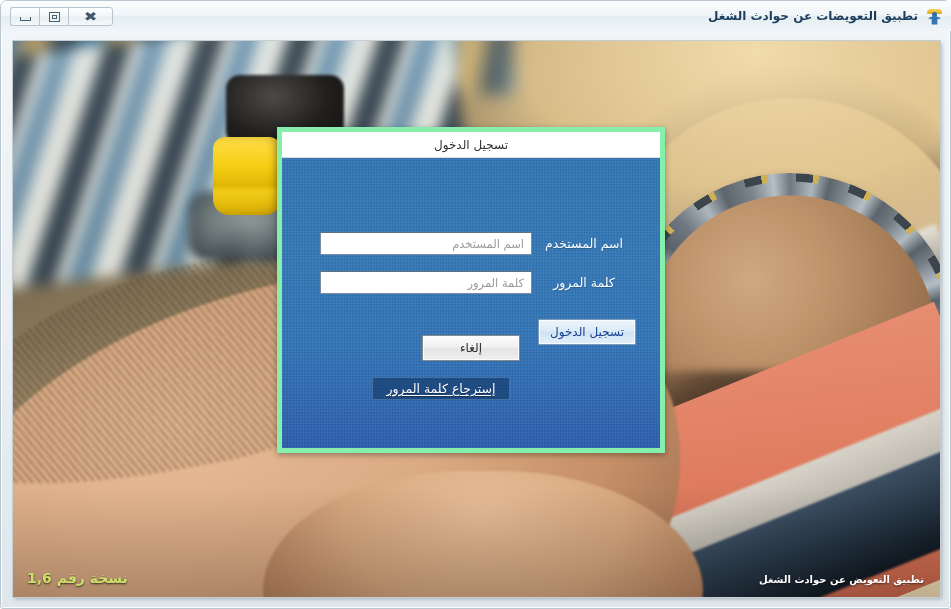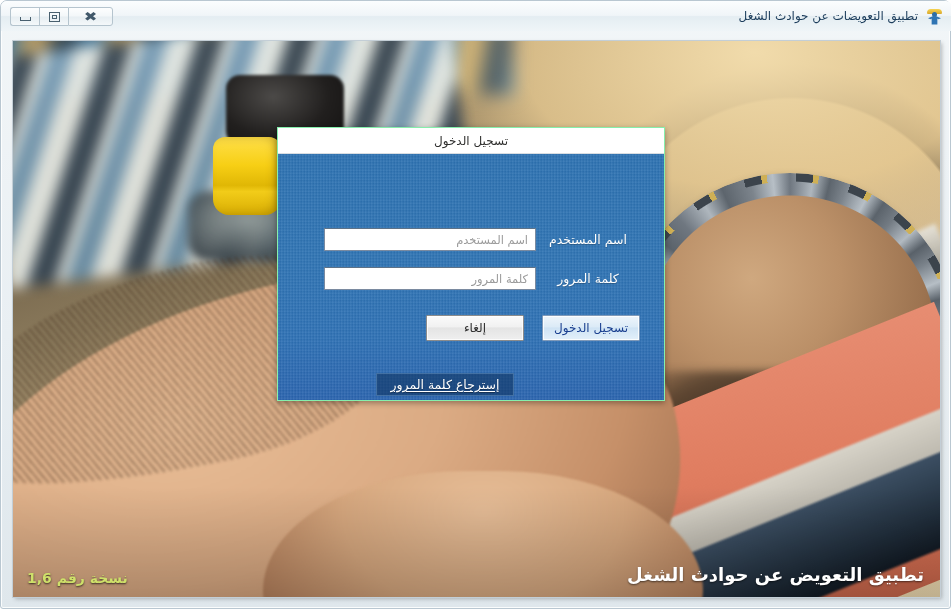--- a/index.html
+++ b/index.html
@@ -76,21 +76,21 @@
   .app-icon .body {
     position: absolute;
     left: 2px; top: 8px;
     width: 13px; height: 9px;
     background: #2f74b3;
     clip-path: polygon(50% 0%, 100% 30%, 80% 42%, 72% 34%, 72% 100%, 28% 100%, 28% 34%, 20% 42%, 0% 30%);
   }
 
   .title-text {
     font-size: 12px;
-    font-weight: normal;
+    font-weight: bold;
     color: #1c3d5c;
     white-space: nowrap;
     letter-spacing: 0px;
   }
 
   .win-buttons {
     position: absolute;
     left: 9px;
     top: 6px;
     display: flex;
@@ -354,23 +354,23 @@
     width: 927px; height: 120px;
     background: linear-gradient(to bottom, rgba(0,0,0,0) 0%, rgba(0,0,0,0.10) 45%, rgba(0,0,0,0.22) 100%);
   }
 
   
   .login-panel {
     position: absolute;
     left: 264px;
     top: 86px;
     width: 388px;
-    height: 274px;
-    box-sizing: border-box;
-    border: 1px solid #86efac;
+    height: 326px;
+    box-sizing: border-box;
+    border: 5px solid #86efac;
     background: #2f74b3;
     box-shadow: 0 2px 6px rgba(0,0,0,0.35);
     overflow: hidden;
   }
 
   .panel-header {
     height: 25px;
     background: #ffffff;
     display: flex;
     align-items: center;
@@ -459,20 +459,21 @@
     border: 1px solid #7f99b8;
     background: linear-gradient(to bottom, #eef5fb 0%, #dcebf7 45%, #cfe3f4 50%, #e3f0fa 100%);
     color: #1a3f8f;
     box-shadow: inset 0 0 0 1px rgba(255,255,255,0.8);
   }
   .btn-cancel {
     border: 1px solid #8b8b8b;
     background: linear-gradient(to bottom, #fbfbfb 0%, #f1f1f1 45%, #e4e4e4 50%, #efefef 100%);
     color: #2d2d2d;
     box-shadow: inset 0 0 0 1px rgba(255,255,255,0.75);
+    margin-top: 16px;
   }
 
   
   .link-btn {
     position: absolute;
     background: rgba(16,52,96,0.58);
     border: 1px solid rgba(110,160,205,0.45);
     color: #ffffff;
     font-size: 12.5px;
     text-decoration: underline;
@@ -506,21 +507,21 @@
     font-size: 14px;
     font-weight: bold;
     color: #cfe06a;
     text-shadow: 0 1px 2px rgba(0,0,0,0.7);
     direction: rtl;
   }
   .footer-appname {
     position: absolute;
     right: 16px;
     bottom: 12px;
-    font-size: 18px;
+    font-size: 10px;
     font-weight: bold;
     color: #ffffff;
     text-shadow: 0 1px 2px rgba(0,0,0,0.55);
     direction: rtl;
   }
 </style>
 </head>
 <body>
 
 <div id="app">

